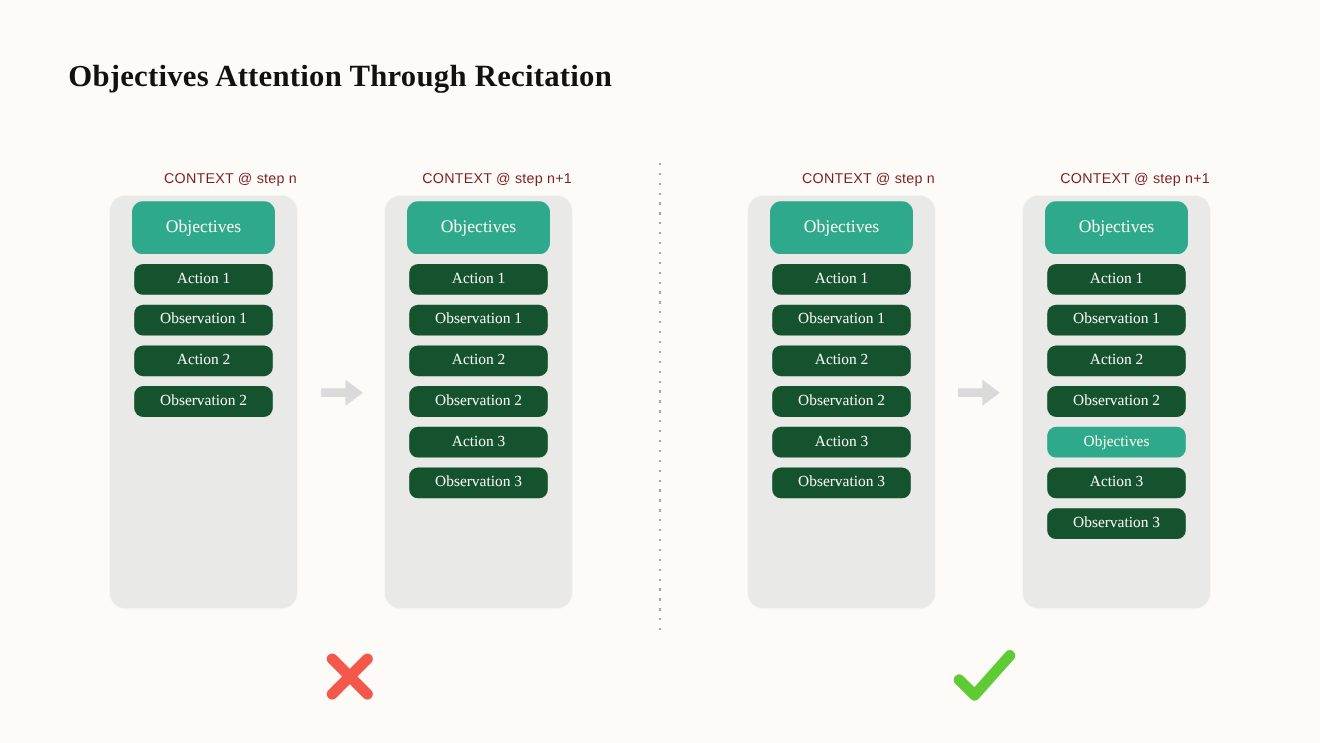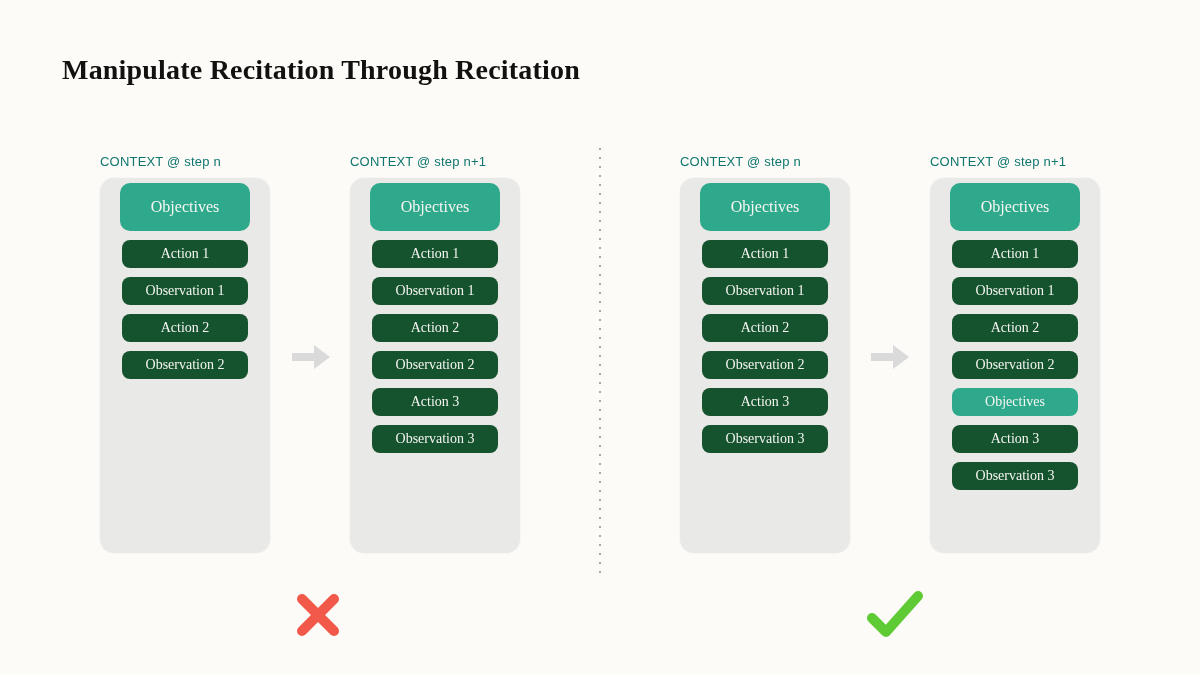--- a/index.html
+++ b/index.html
@@ -13,22 +13,22 @@
     font-family:"Liberation Serif","DejaVu Serif",serif;
     font-weight:700;font-size:28px;letter-spacing:0.2px;
     color:#121110;
   }
   .col{position:absolute;top:152px;width:170px;}
   .col-1{left:100px;}
   .col-2{left:350px;}
   .col-3{left:680px;}
   .col-4{left:930px;}
   .ctx-header{
-    height:20px;line-height:20px;text-align:left;
-    font-size:13px;color:#0f766e;letter-spacing:0.2px;
+    height:20px;line-height:20px;text-align:right;
+    font-size:13px;color:#7f1d1d;letter-spacing:0.2px;
   }
   .container{
     margin-top:6px;height:375px;box-sizing:border-box;
     background:#e9e9e7;border-radius:14px;
     padding:5px 20px;
     box-shadow:0 0 0 1px rgba(0,0,0,0.02);
   }
   .item{
     box-sizing:border-box;display:flex;align-items:center;justify-content:center;
     font-family:"Liberation Serif","DejaVu Serif",serif;
@@ -53,21 +53,21 @@
     position:absolute;left:599px;top:148px;width:2px;height:430px;
     background:repeating-linear-gradient(to bottom,#a9a9a6 0px,#a9a9a6 2px,transparent 2px,transparent 9px);
   }
   .verdict{position:absolute;width:60px;height:48px;}
   .verdict-x{left:288px;top:591px;}
   .verdict-check{left:864px;top:590px;}
 </style>
 </head>
 <body>
 
-<div class="slide-title">Manipulate Recitation Through Recitation</div>
+<div class="slide-title">Objectives Attention Through Recitation</div>
 
 <div class="col col-1">
   <div class="ctx-header">CONTEXT @ step n</div>
   <div class="container">
     <div class="item objective">Objectives</div>
     <div class="item step">Action 1</div>
     <div class="item step">Observation 1</div>
     <div class="item step">Action 2</div>
     <div class="item step">Observation 2</div>
   </div>

